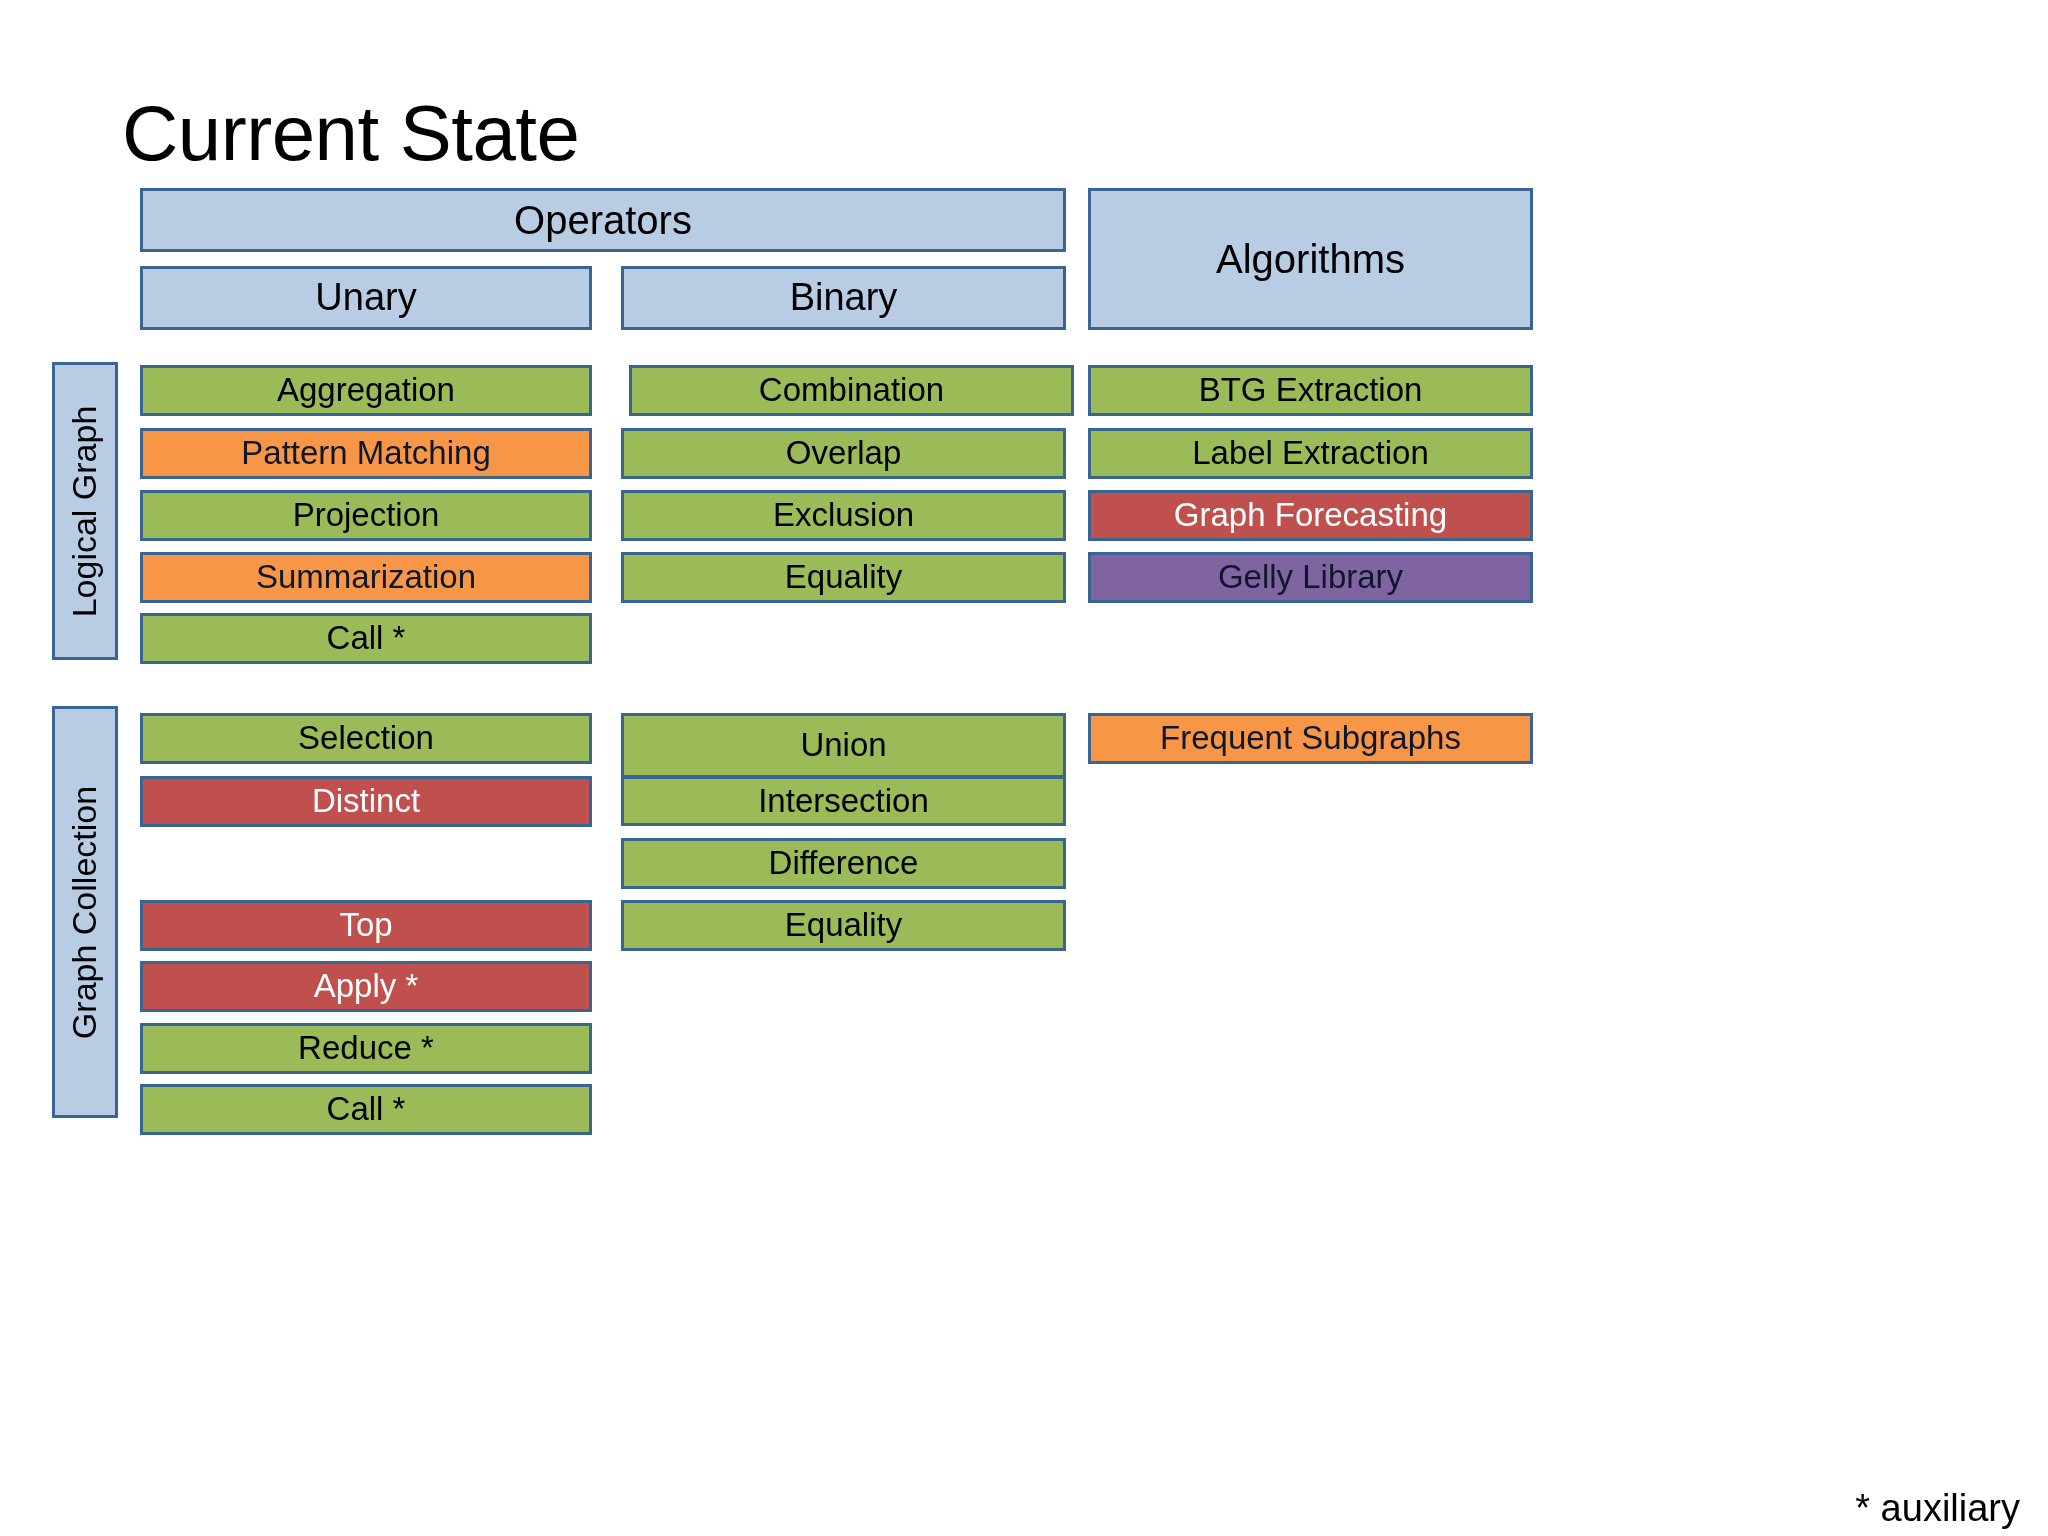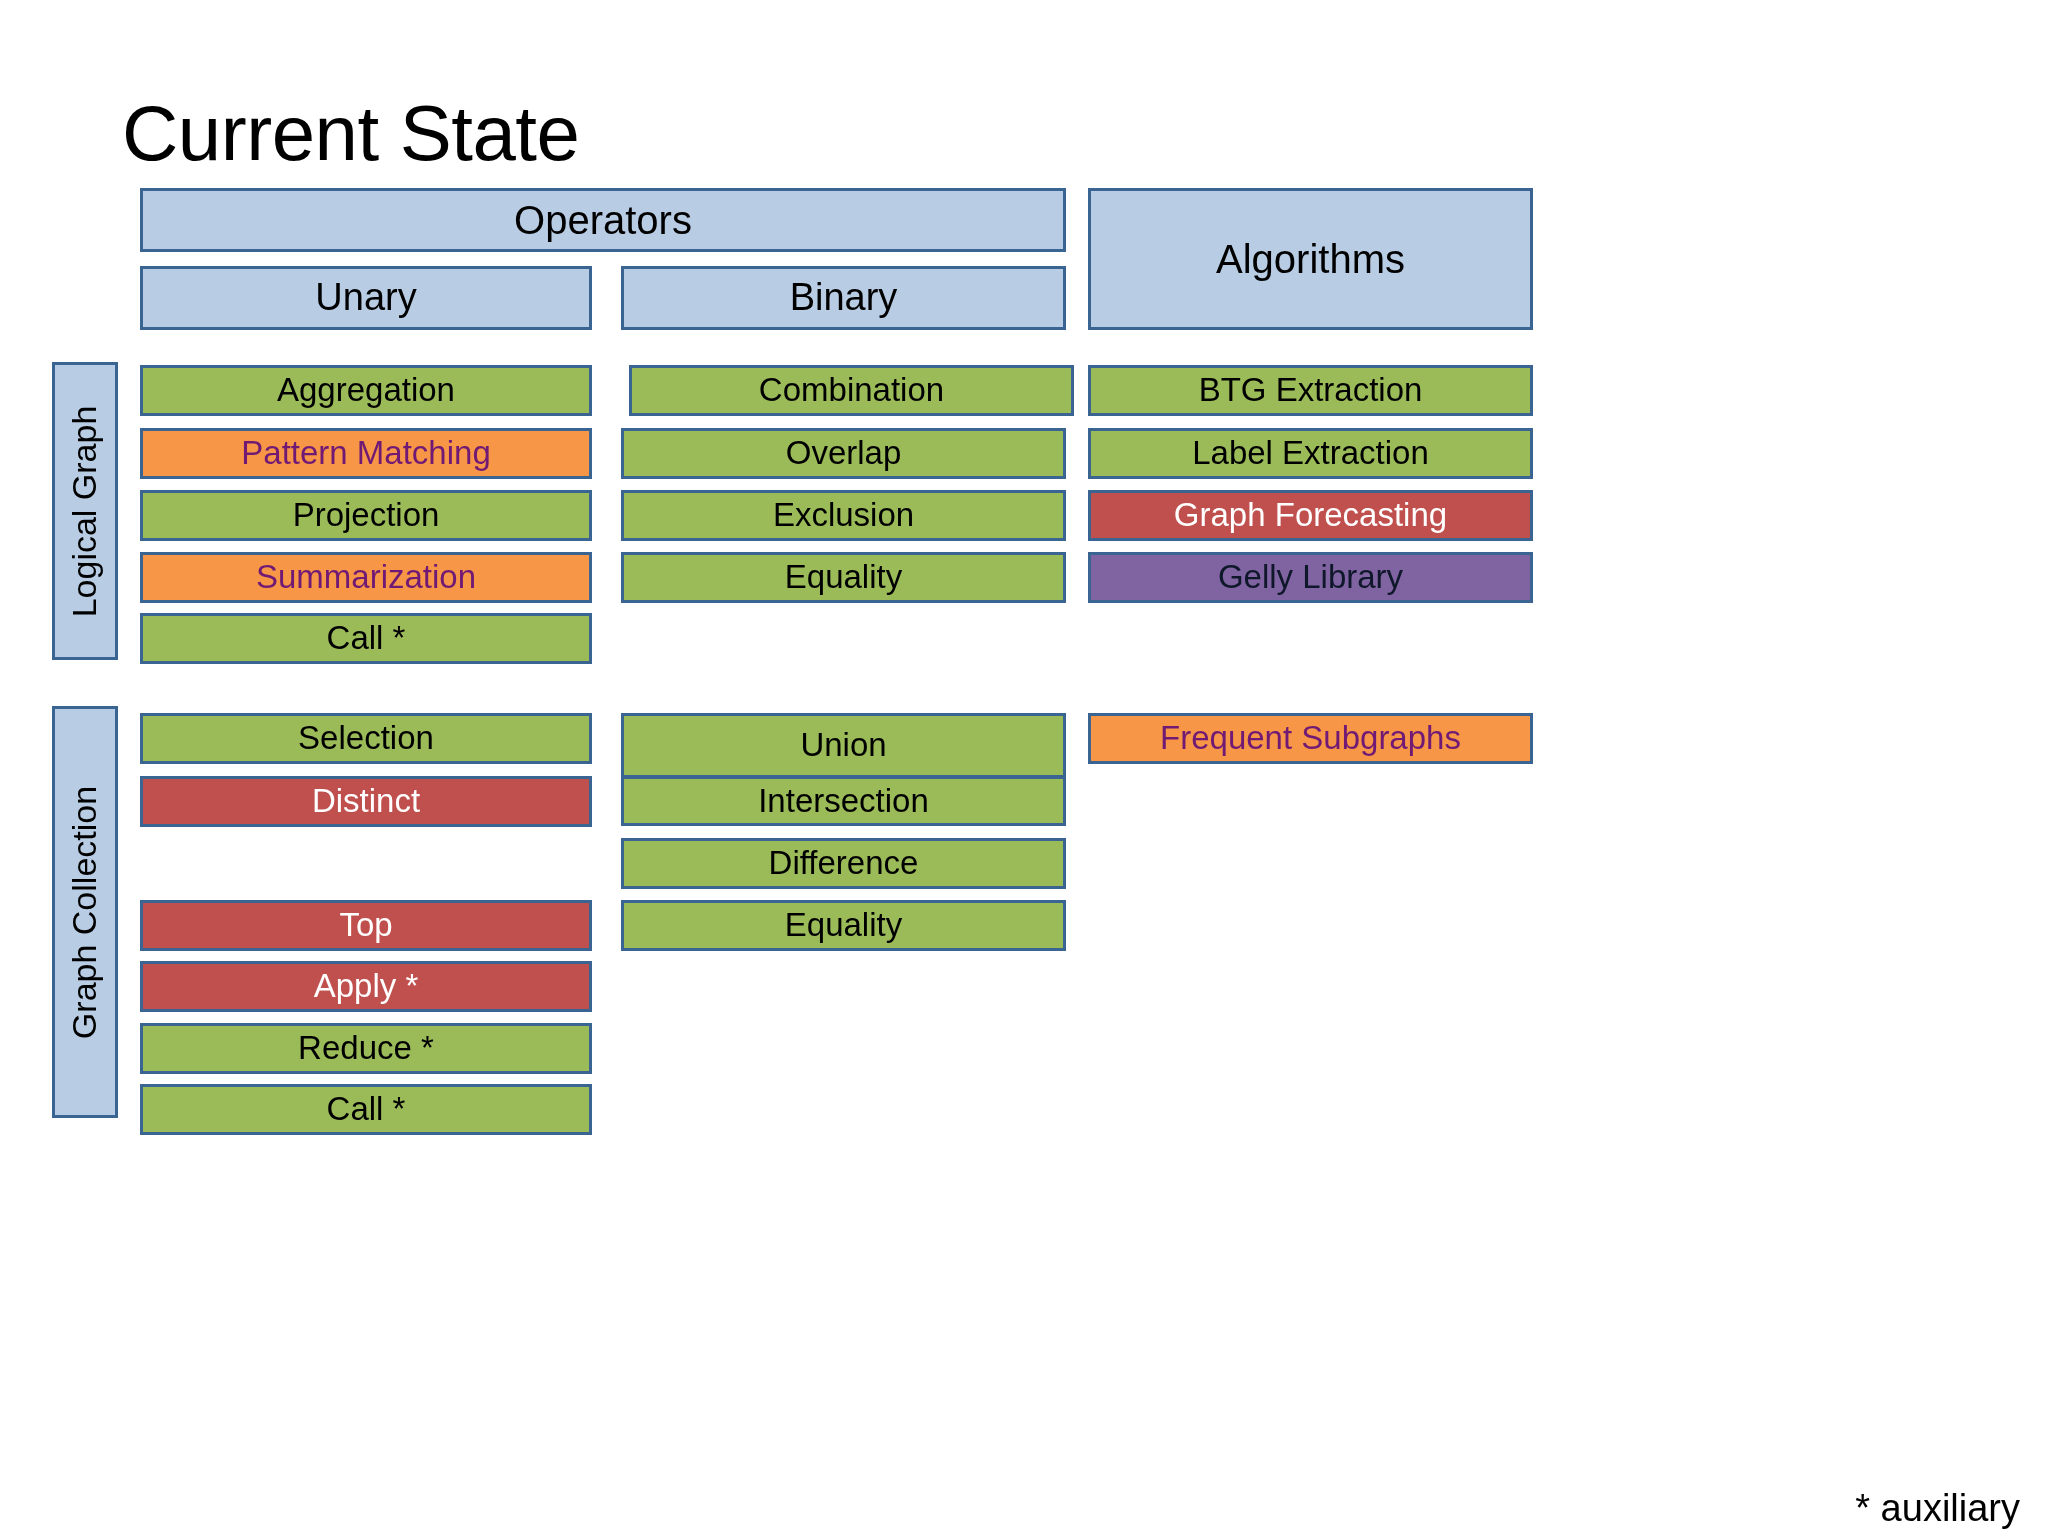--- a/index.html
+++ b/index.html
@@ -33,21 +33,21 @@
     align-items:center;
     justify-content:center;
     text-align:center;
     font-size:33px;
     color:#000000;
     line-height:1.05;
     white-space:nowrap;
   }
   .c-blue  {background:#b8cce4;color:#000;}
   .c-green {background:#9bbb59;color:#000;}
-  .c-orange{background:#f79646;color:#701a75;}
+  .c-orange{background:#f79646;color:#0f172a;}
   .c-red   {background:#c0504d;color:#ffffff;}
   .c-purple{background:#8064a2;color:#0f172a;}
 
   .hdr{font-size:40px;}
   .sub{font-size:38px;}
 
   
   .sidelabel{
     position:absolute;
     box-sizing:border-box;

